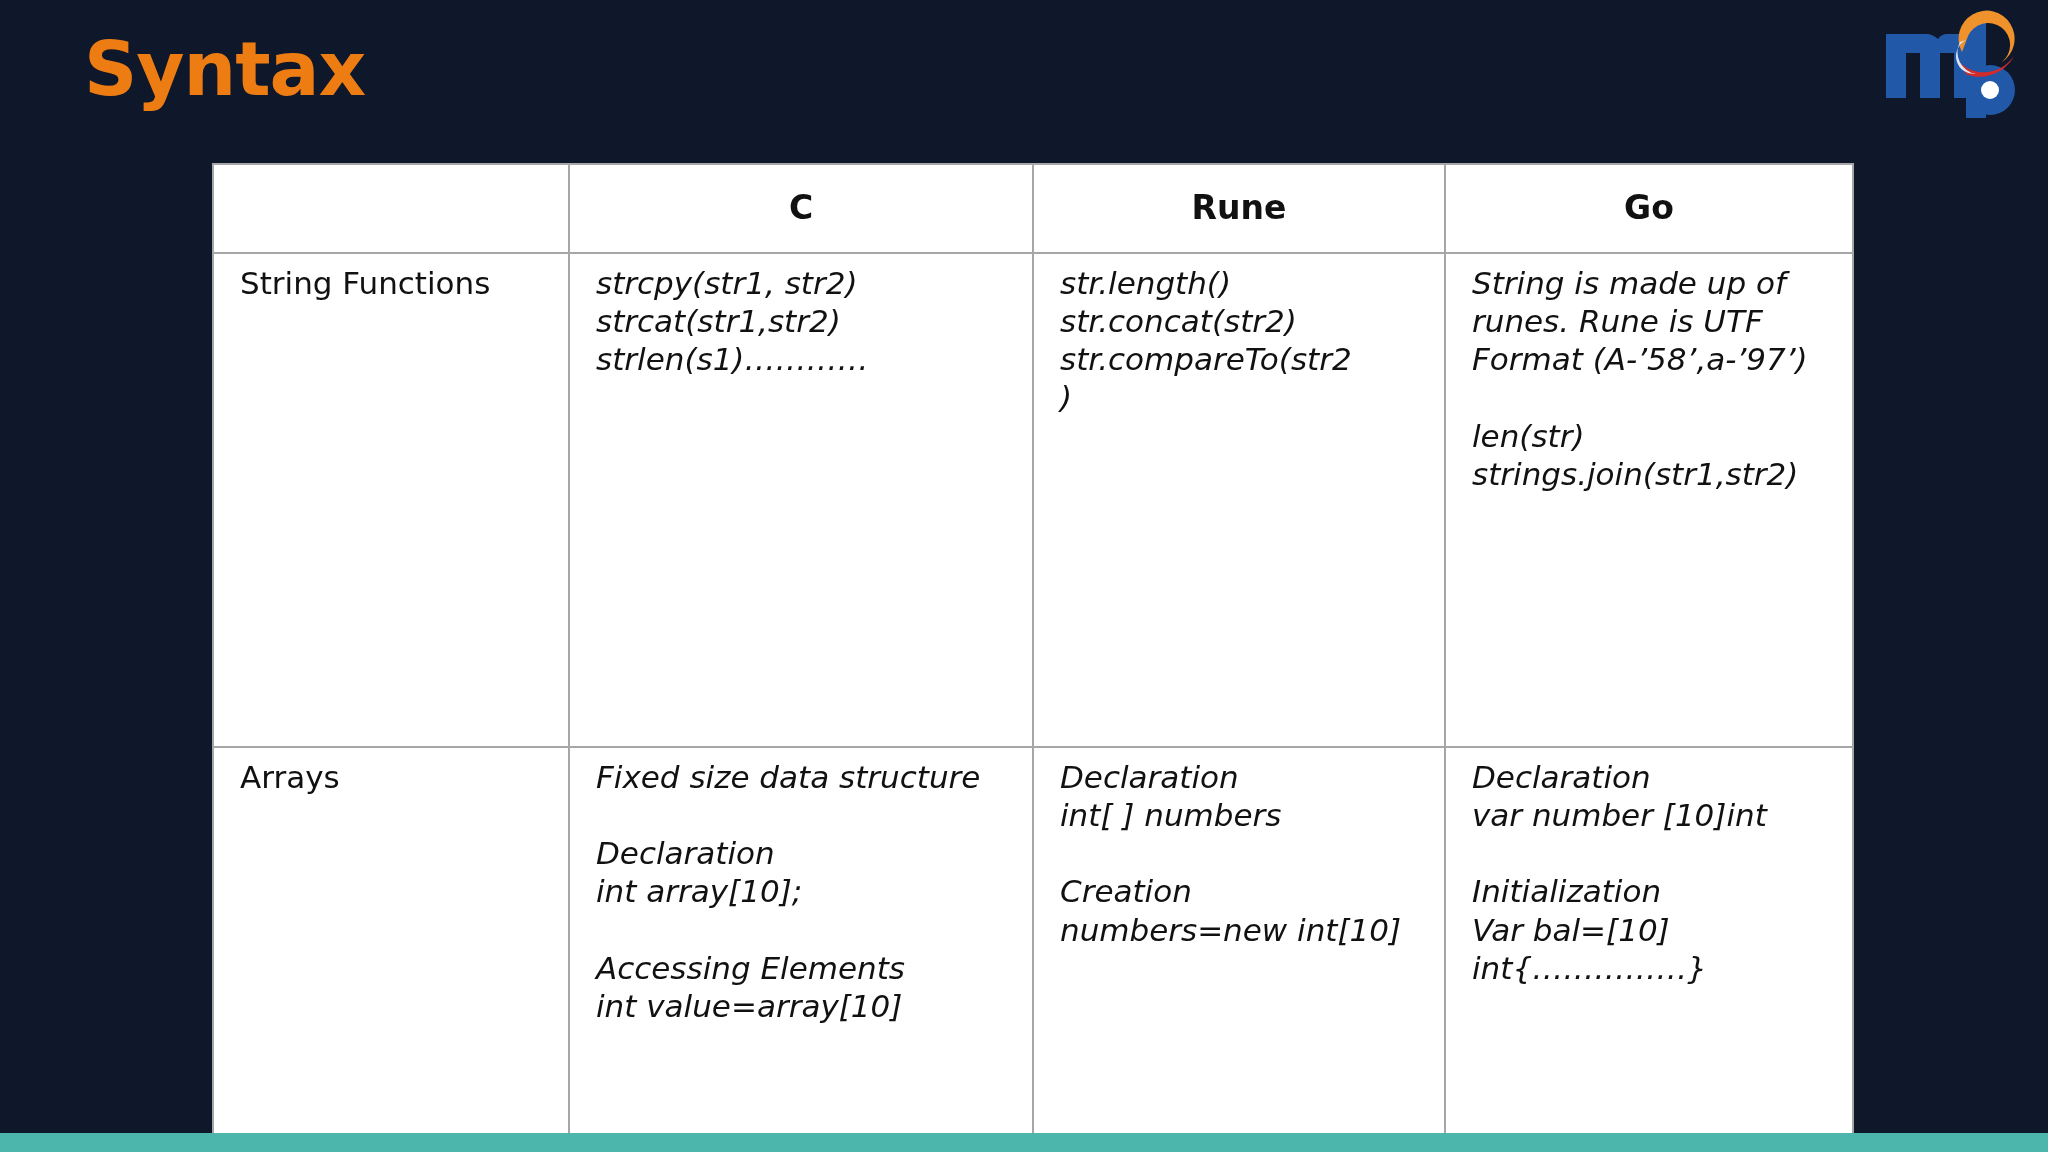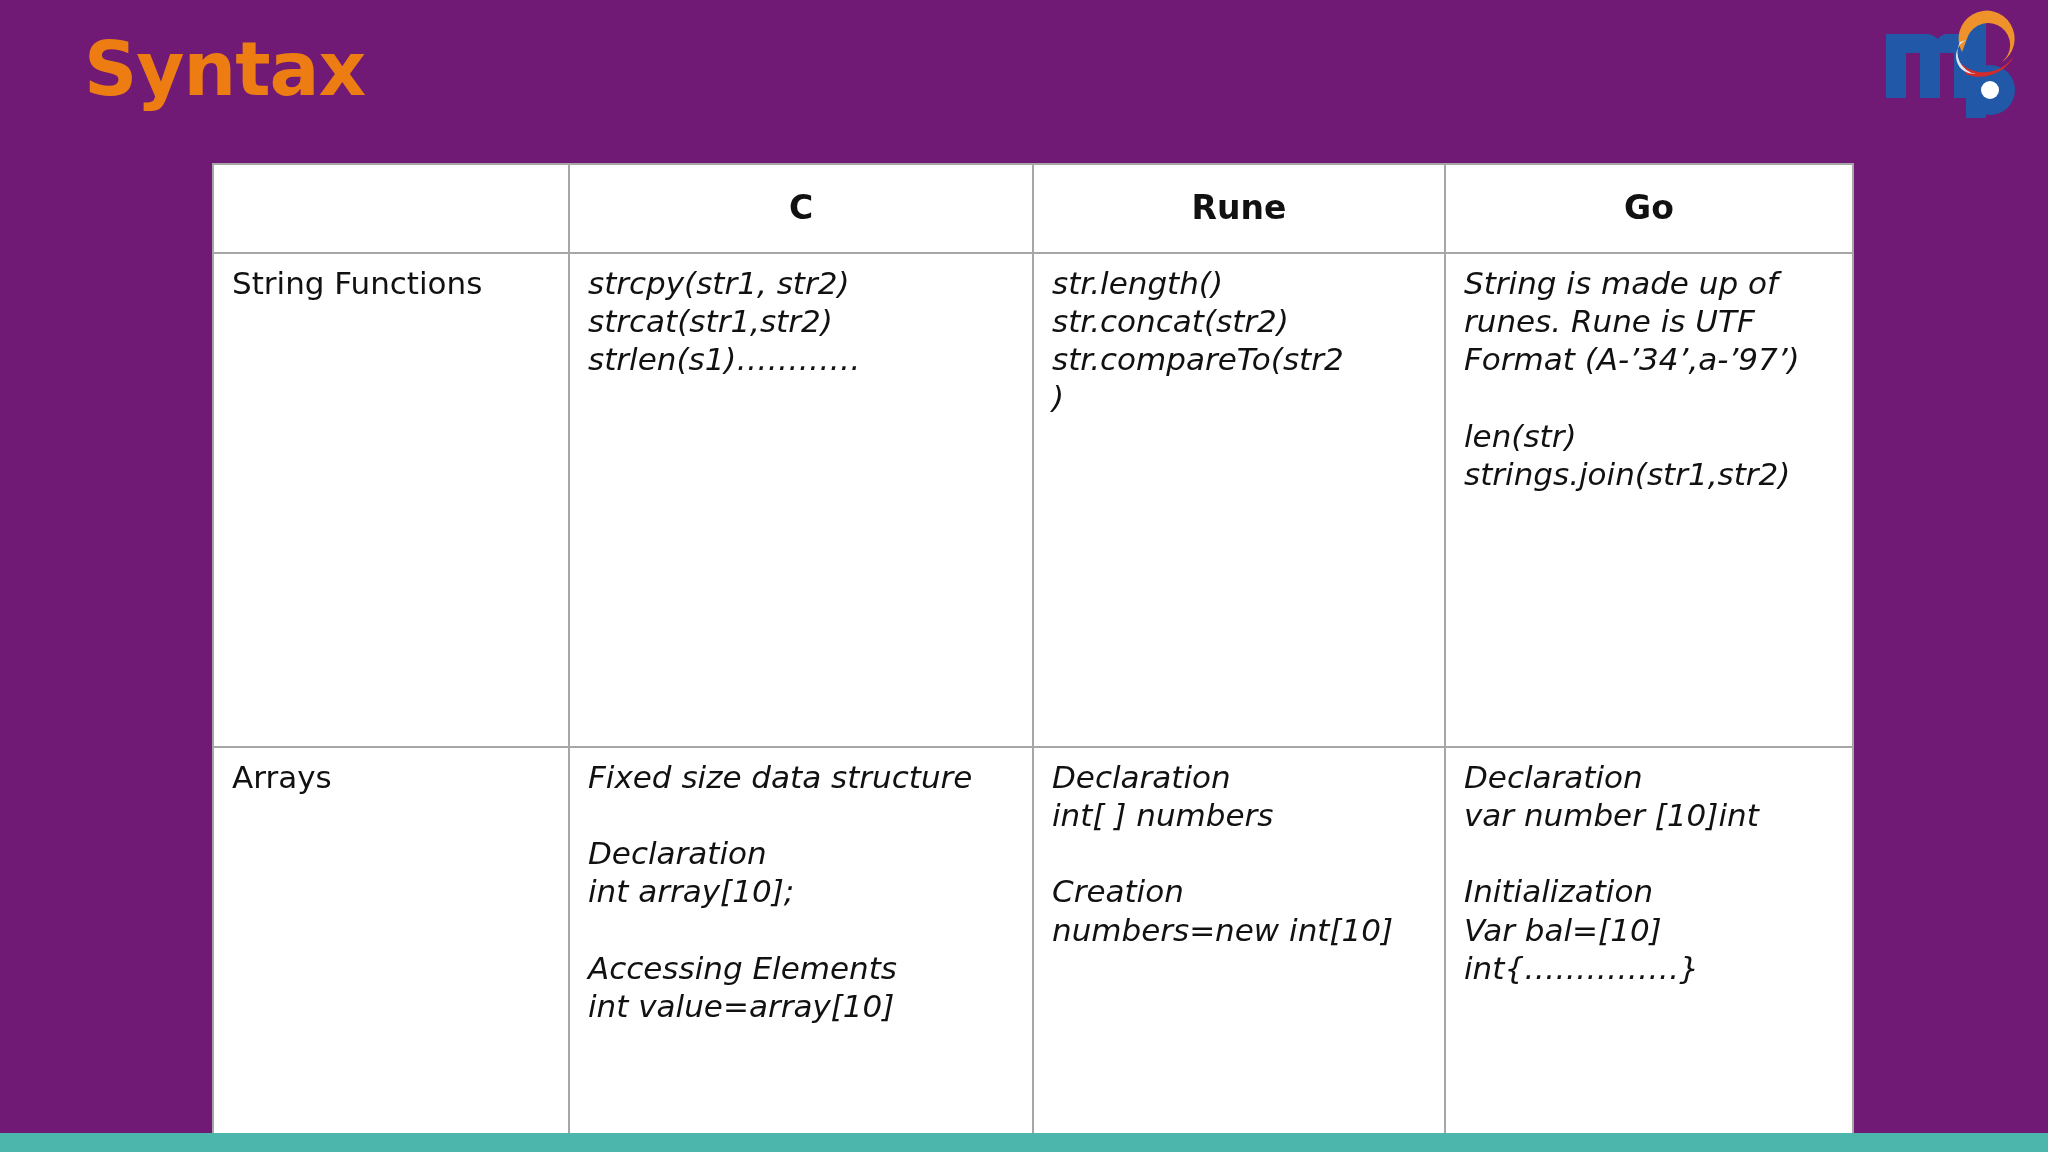--- a/index.html
+++ b/index.html
@@ -11,21 +11,21 @@
     width: 2048px;
     height: 1152px;
     position: relative;
     overflow: hidden;
     font-family: "DejaVu Sans", sans-serif;
   }
 
   #slide {
     position: absolute;
     inset: 0;
-    background: #701a75;
+    background: #0f172a;
   }
 
   
   #slide-title {
     position: absolute;
     left: 84px;
     top: 32px;
     font-family: "DejaVu Sans", sans-serif;
     font-weight: bold;
     font-size: 74px;
@@ -50,21 +50,21 @@
     left: 212px;
     top: 163px;
     width: 1640px;
     border-collapse: collapse;
     table-layout: fixed;
     background: #ffffff;
   }
   #syntax-table td, #syntax-table th {
     border: 2px solid #a6a6a6;
     vertical-align: top;
-    padding: 10px 14px 10px 18px;
+    padding: 10px 14px 10px 26px;
     font-family: "DejaVu Sans", sans-serif;
     font-size: 31px;
     line-height: 1.23;
     color: #111111;
     font-weight: normal;
     text-align: left;
     background: #ffffff;
   }
   #syntax-table thead th {
     height: 87px;
@@ -141,21 +141,21 @@
     <tbody>
       <tr class="row-string">
         <td class="rowlabel">String Functions</td>
         <td class="cell-lines">strcpy(str1, str2)
 strcat(str1,str2)
 strlen(s1)…………</td>
         <td class="cell-lines">str.length()
 str.concat(str2)
 str.compareTo(str2
 )</td>
-        <td class="cell-lines">String is made up of runes. Rune is UTF Format (A-’34’,a-’97’)
+        <td class="cell-lines">String is made up of runes. Rune is UTF Format (A-’58’,a-’97’)
 
 len(str)
 strings.join(str1,str2)</td>
       </tr>
       <tr class="row-arrays">
         <td class="rowlabel">Arrays</td>
         <td class="cell-lines">Fixed size data structure
 
 Declaration
 int array[10];

